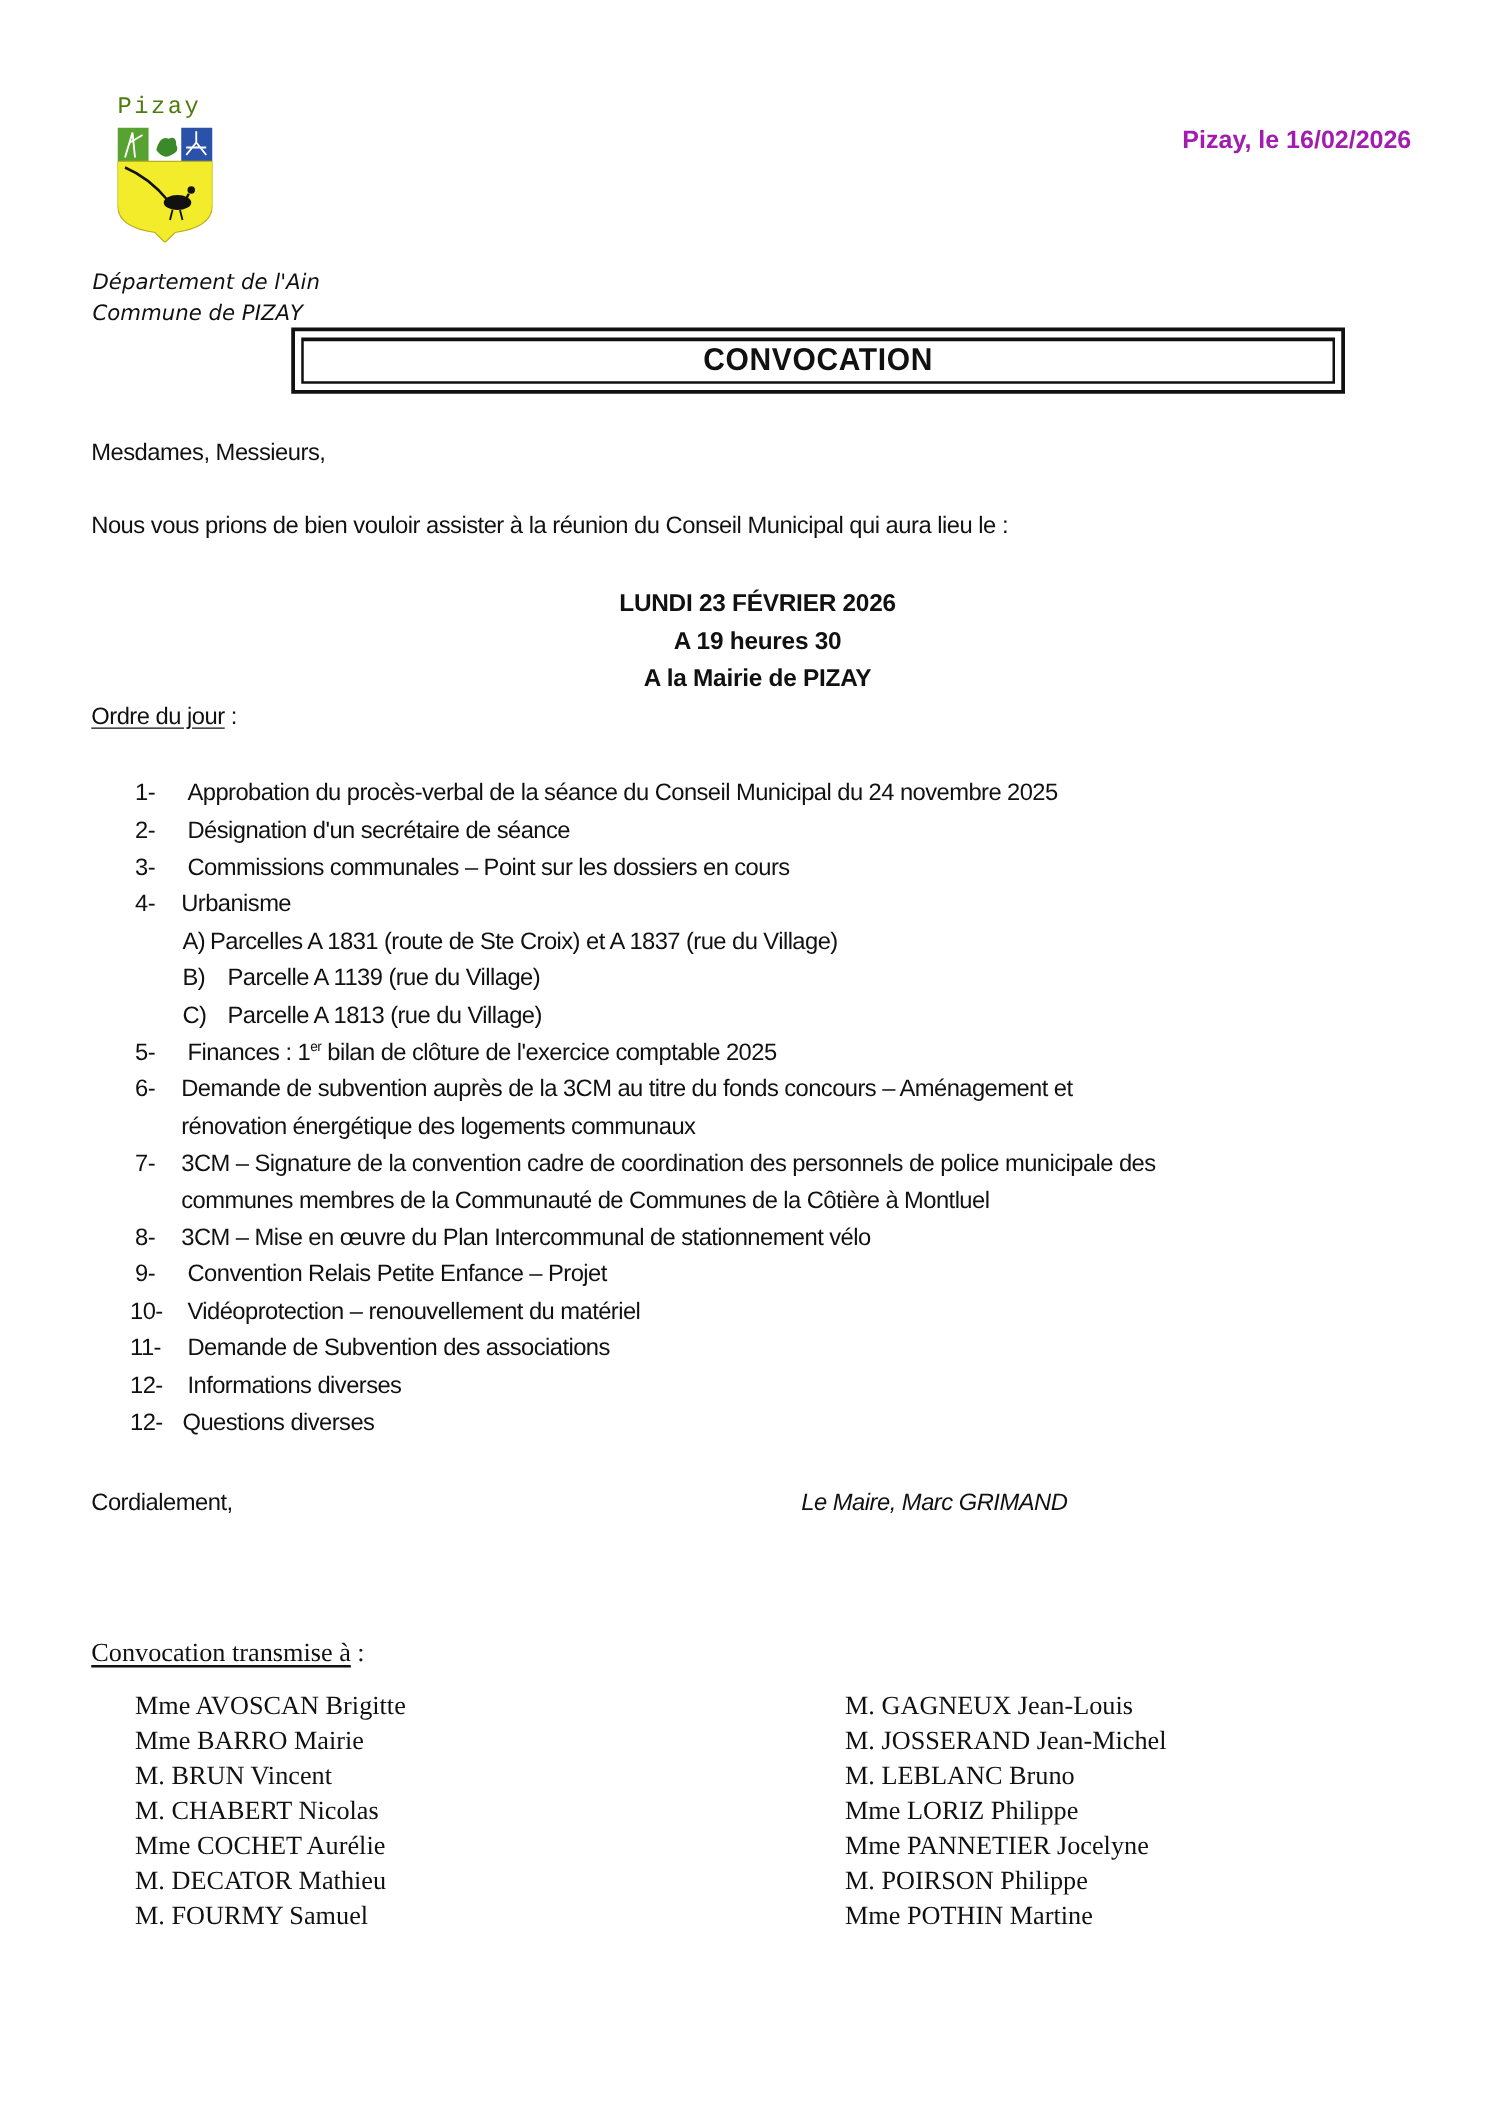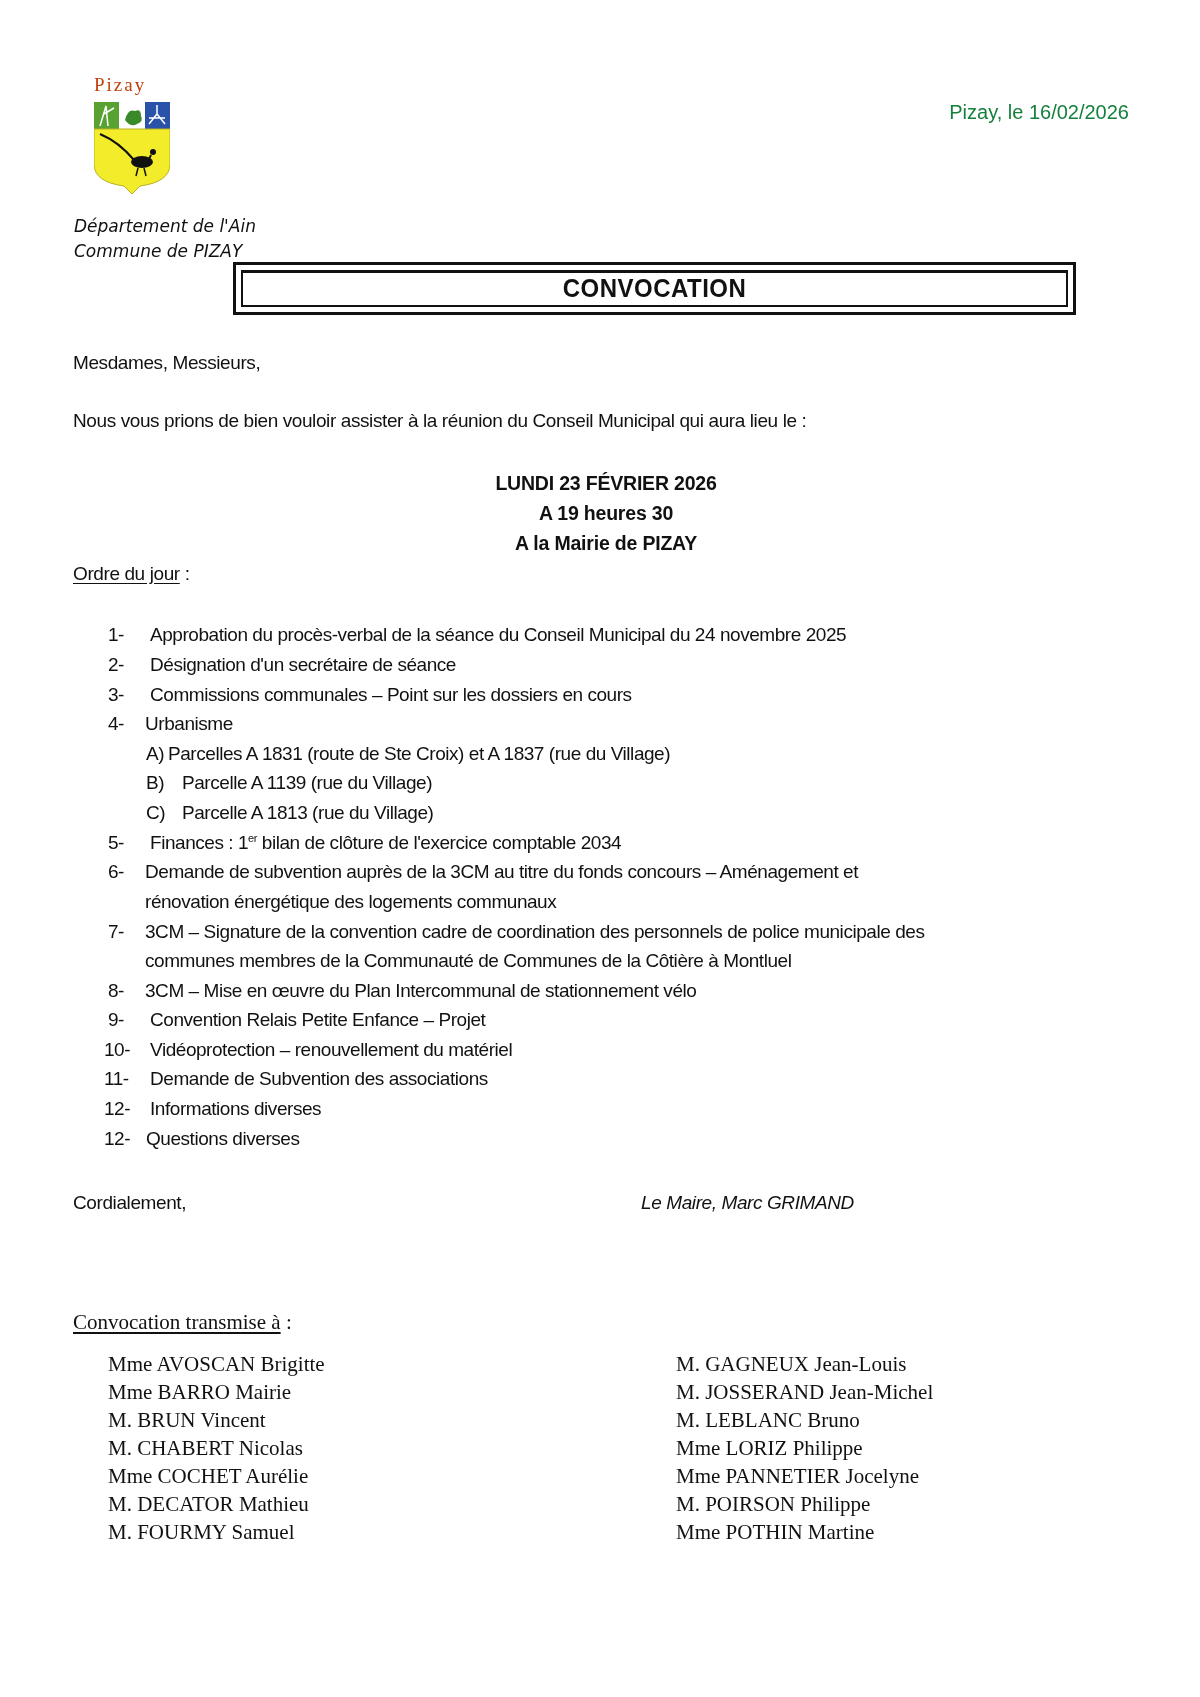--- a/index.html
+++ b/index.html
@@ -1,25 +1,25 @@
 <!DOCTYPE html>
 <html><head>
 <meta charset="utf-8">
 <style>
   html, body { margin:0; padding:0; background:#ffffff; }
   body { width:1200px; height:1697px; position:relative; overflow:hidden; color:#111; }
   .abs { position:absolute; }
   .comic { font-family:"DejaVu Sans", sans-serif; font-style:italic; }
 
-  #logo-text { left:94px; top:74px; width:76px; font-family:Liberation Serif, serif; font-size:19px; letter-spacing:2px; color:#c2410c; }
+  #logo-text { left:94px; top:74px; width:76px; font-family:Liberation Mono, monospace; font-size:19px; letter-spacing:2px; color:#4d7c0f; }
   #shield { left:94px; top:102px; width:76px; height:92px; }
 
   #dept { left:74px; top:214px; font-size:17px; line-height:25px; color:#111; }
 
-  #date { right:71px; top:101px; font-family:"Liberation Sans", sans-serif; font-size:20px; color:#15803d; }
+  #date { right:71px; top:101px; font-family:"Liberation Sans", sans-serif; font-size:20px; color:#a21caf;font-weight:bold; }
 
   #title-box { left:233px; top:262px; width:843px; height:53px; border:3px solid #111; box-sizing:border-box; }
   #title-inner { position:absolute; left:5px; top:5px; right:5px; bottom:5px; border:2px solid #111; border-top-width:3px; display:flex; align-items:center; justify-content:center; }
   #title-text { font-family:"Liberation Sans", sans-serif; font-weight:bold; font-size:24px; letter-spacing:0.5px; transform:scaleY(1.05); }
 
   .body-text { font-family:"Liberation Sans", sans-serif; font-size:19px; letter-spacing:-0.4px; color:#111; }
   #greeting { left:73px; top:352px; }
   #intro { left:73px; top:410px; }
 
   #meeting { left:0; width:1212px; top:468px; text-align:center; font-family:"Liberation Sans", sans-serif; font-weight:bold; font-size:19.5px; line-height:30px; letter-spacing:-0.2px; }
@@ -114,21 +114,21 @@
   <div class="ag" style="top:148px;">
     <span class="num" style="left:146px;">B)</span>
     <span class="txt" style="left:182px;">Parcelle A 1139 (rue du Village)</span>
   </div>
   <div class="ag" style="top:178px;">
     <span class="num" style="left:146px;">C)</span>
     <span class="txt" style="left:182px;">Parcelle A 1813 (rue du Village)</span>
   </div>
   <div class="ag" style="top:208px;">
     <span class="num" style="left:108px;">5-</span>
-    <span class="txt" style="left:150px;"><span>Finances : 1</span><sup>er</sup><span> bilan de clôture de l'exercice comptable 2034</span></span>
+    <span class="txt" style="left:150px;"><span>Finances : 1</span><sup>er</sup><span> bilan de clôture de l'exercice comptable 2025</span></span>
   </div>
   <div class="ag" style="top:237px;">
     <span class="num" style="left:108px;">6-</span>
     <span class="txt" style="left:145px;">Demande de subvention auprès de la 3CM au titre du fonds concours – Aménagement et</span>
   </div>
   <div class="ag" style="top:267px;">
     <span class="txt" style="left:145px;">rénovation énergétique des logements communaux</span>
   </div>
   <div class="ag" style="top:297px;">
     <span class="num" style="left:108px;">7-</span>

